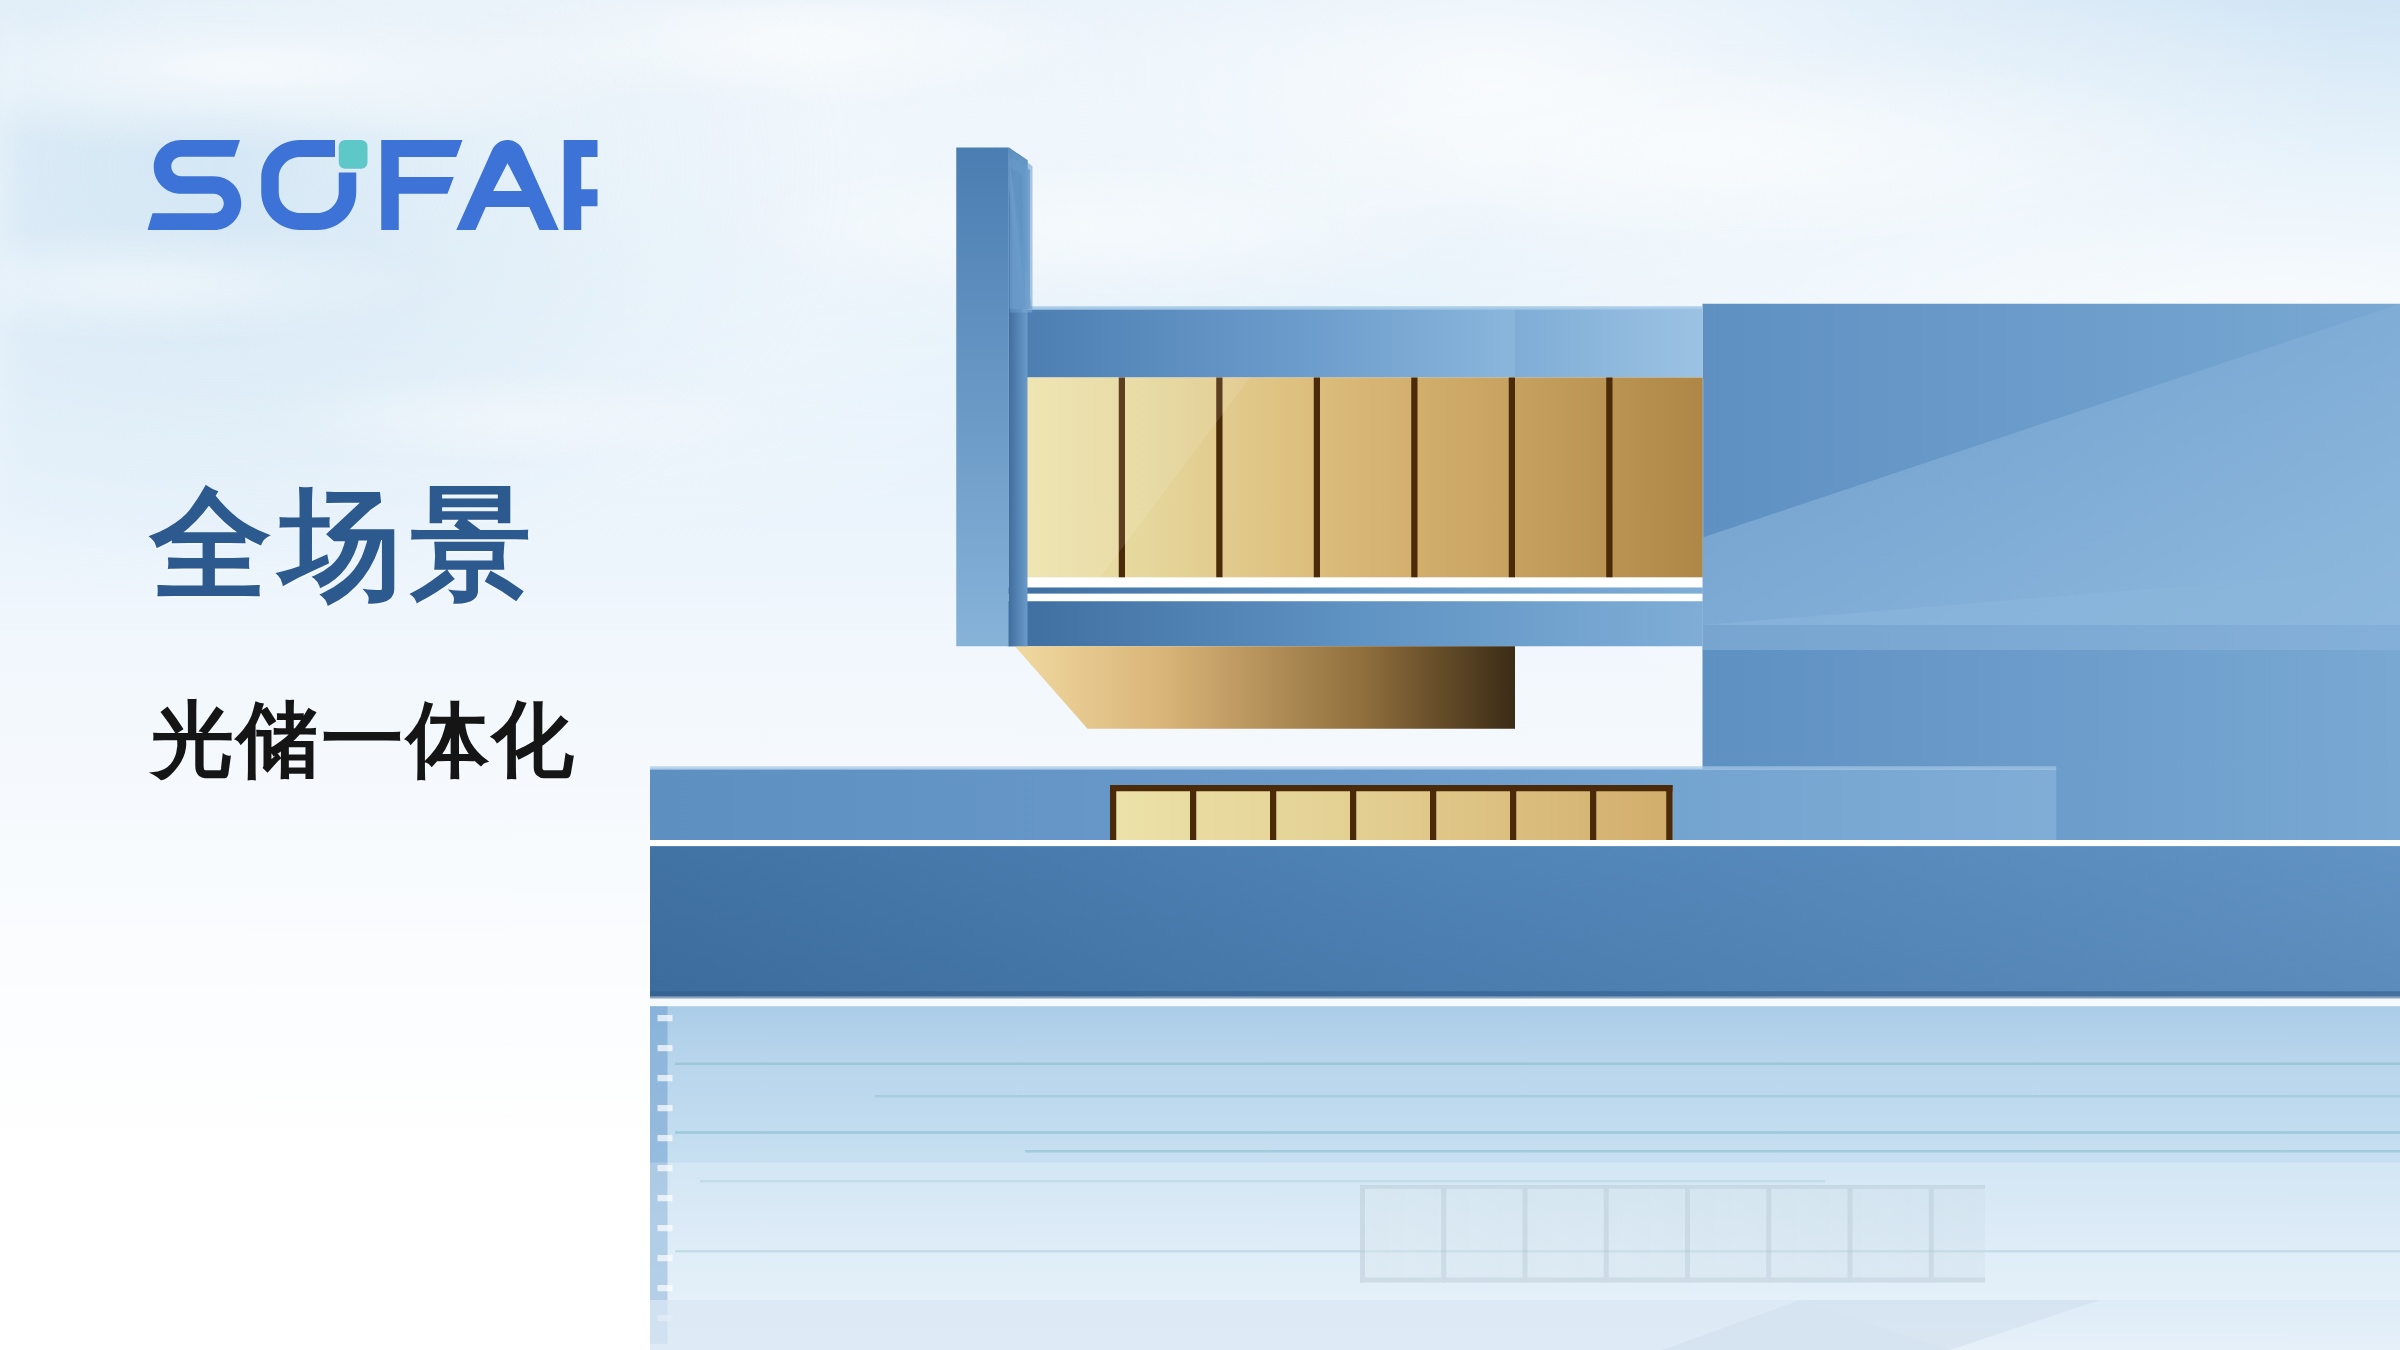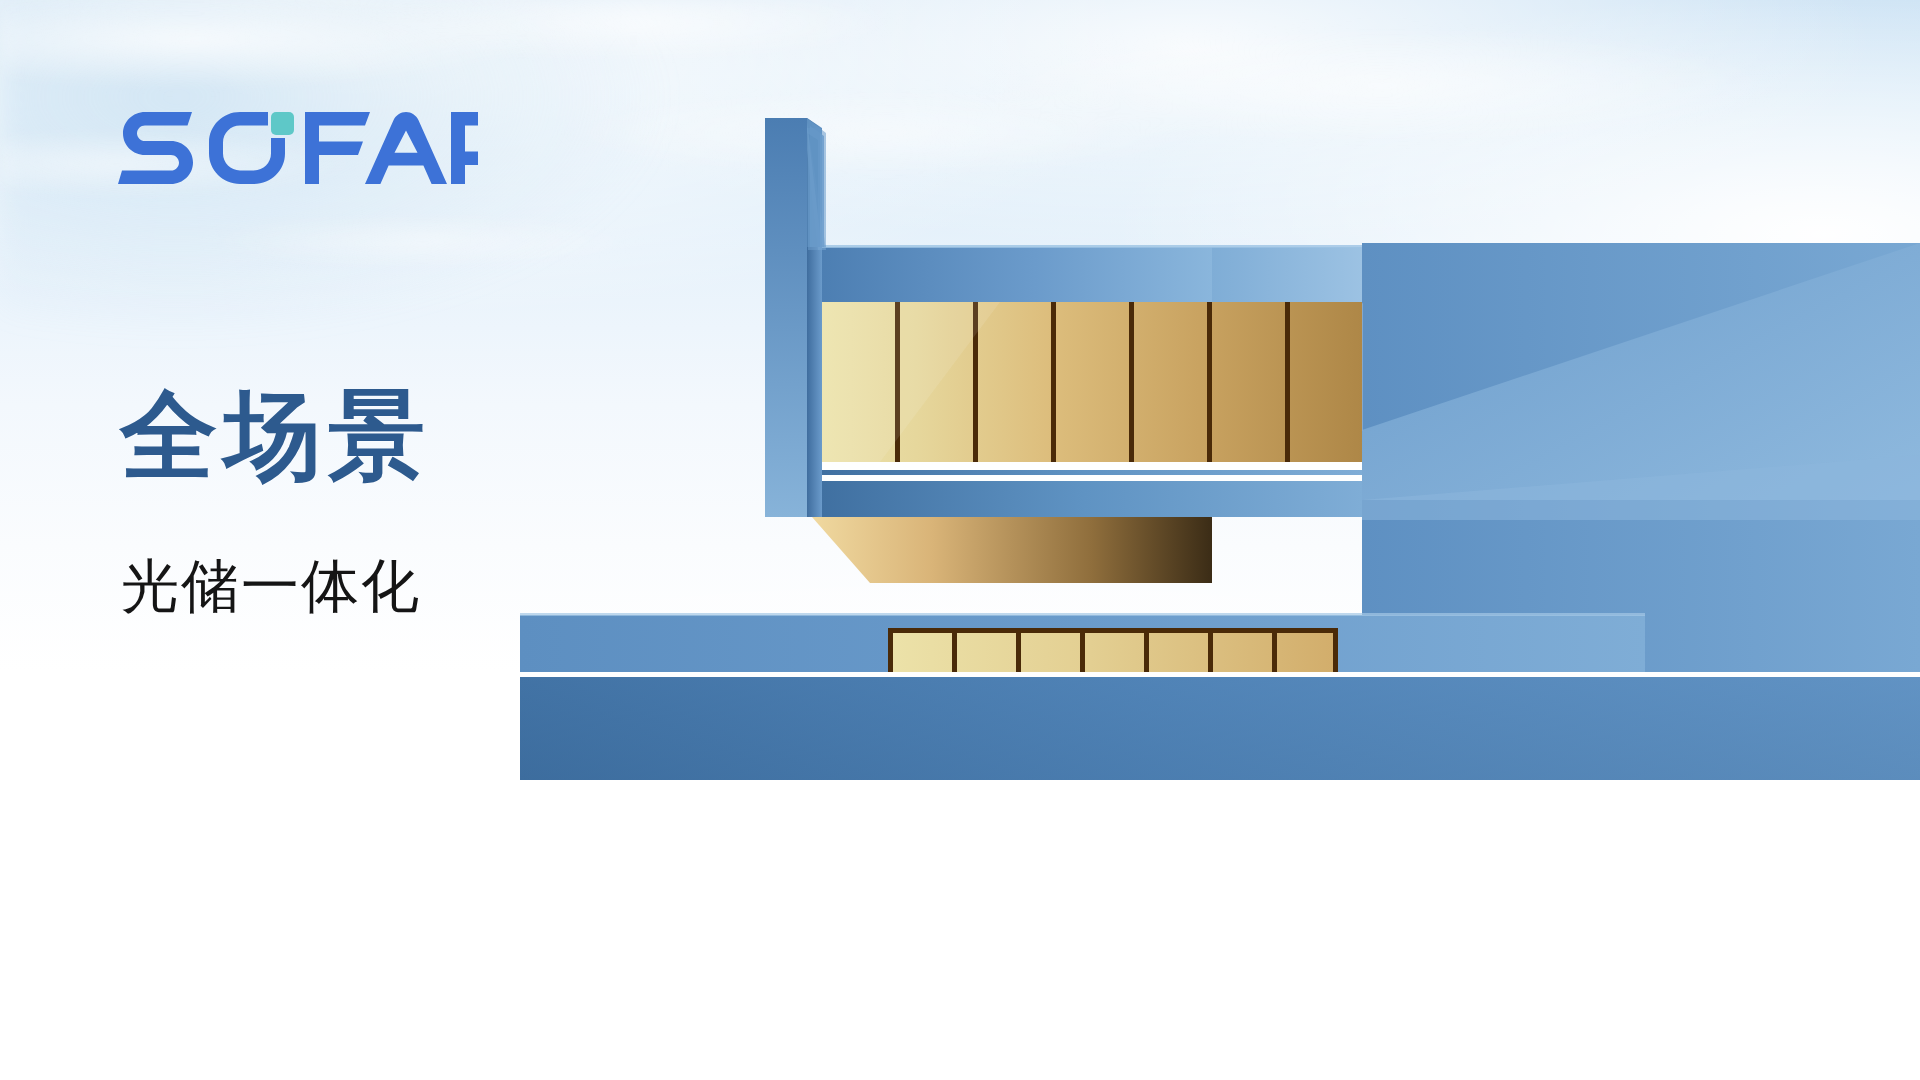--- a/index.html
+++ b/index.html
@@ -5,21 +5,21 @@
 <style>
   * { box-sizing: border-box; margin: 0; padding: 0; }
   html, body {
     width: 1920px; height: 1080px;
     overflow: hidden;
     font-family: "Liberation Sans", "DejaVu Sans", sans-serif;
   }
 
   .stage {
     position: relative;
-    width: 1920px; height: 780px;
+    width: 1920px; height: 1080px;
     overflow: hidden;
     background: #f0abfc;
     padding-left: 20px;
   }
 
   
   .sky {
     position: absolute; inset: 0;
     background:
       radial-gradient(ellipse 70% 55% at 18% 8%,  rgba(255,255,255,.95) 0%, rgba(255,255,255,0) 60%),
@@ -56,21 +56,21 @@
     font-size: 97px; font-weight: bold;
     letter-spacing: 7px;
     color: #2d5a8e;
     line-height: 1.05;
     white-space: nowrap;
     text-shadow: 0 1px 0 rgba(255,255,255,.35);
   }
 
   .subline {
     position: absolute; left: 3px; top: 545px;
-    font-size: 58px; font-weight: 400;
+    font-size: 66px; font-weight: 700;
     letter-spacing: 2px;
     color: #151515;
     line-height: 1.42;
     white-space: nowrap;
   }
   .subline div { margin: 0; }
 
   
   .arch { position: absolute; left: 0; top: 0; width: 1920px; height: 1080px; }
   .arch svg { display: block; width: 1920px; height: 1080px; }

